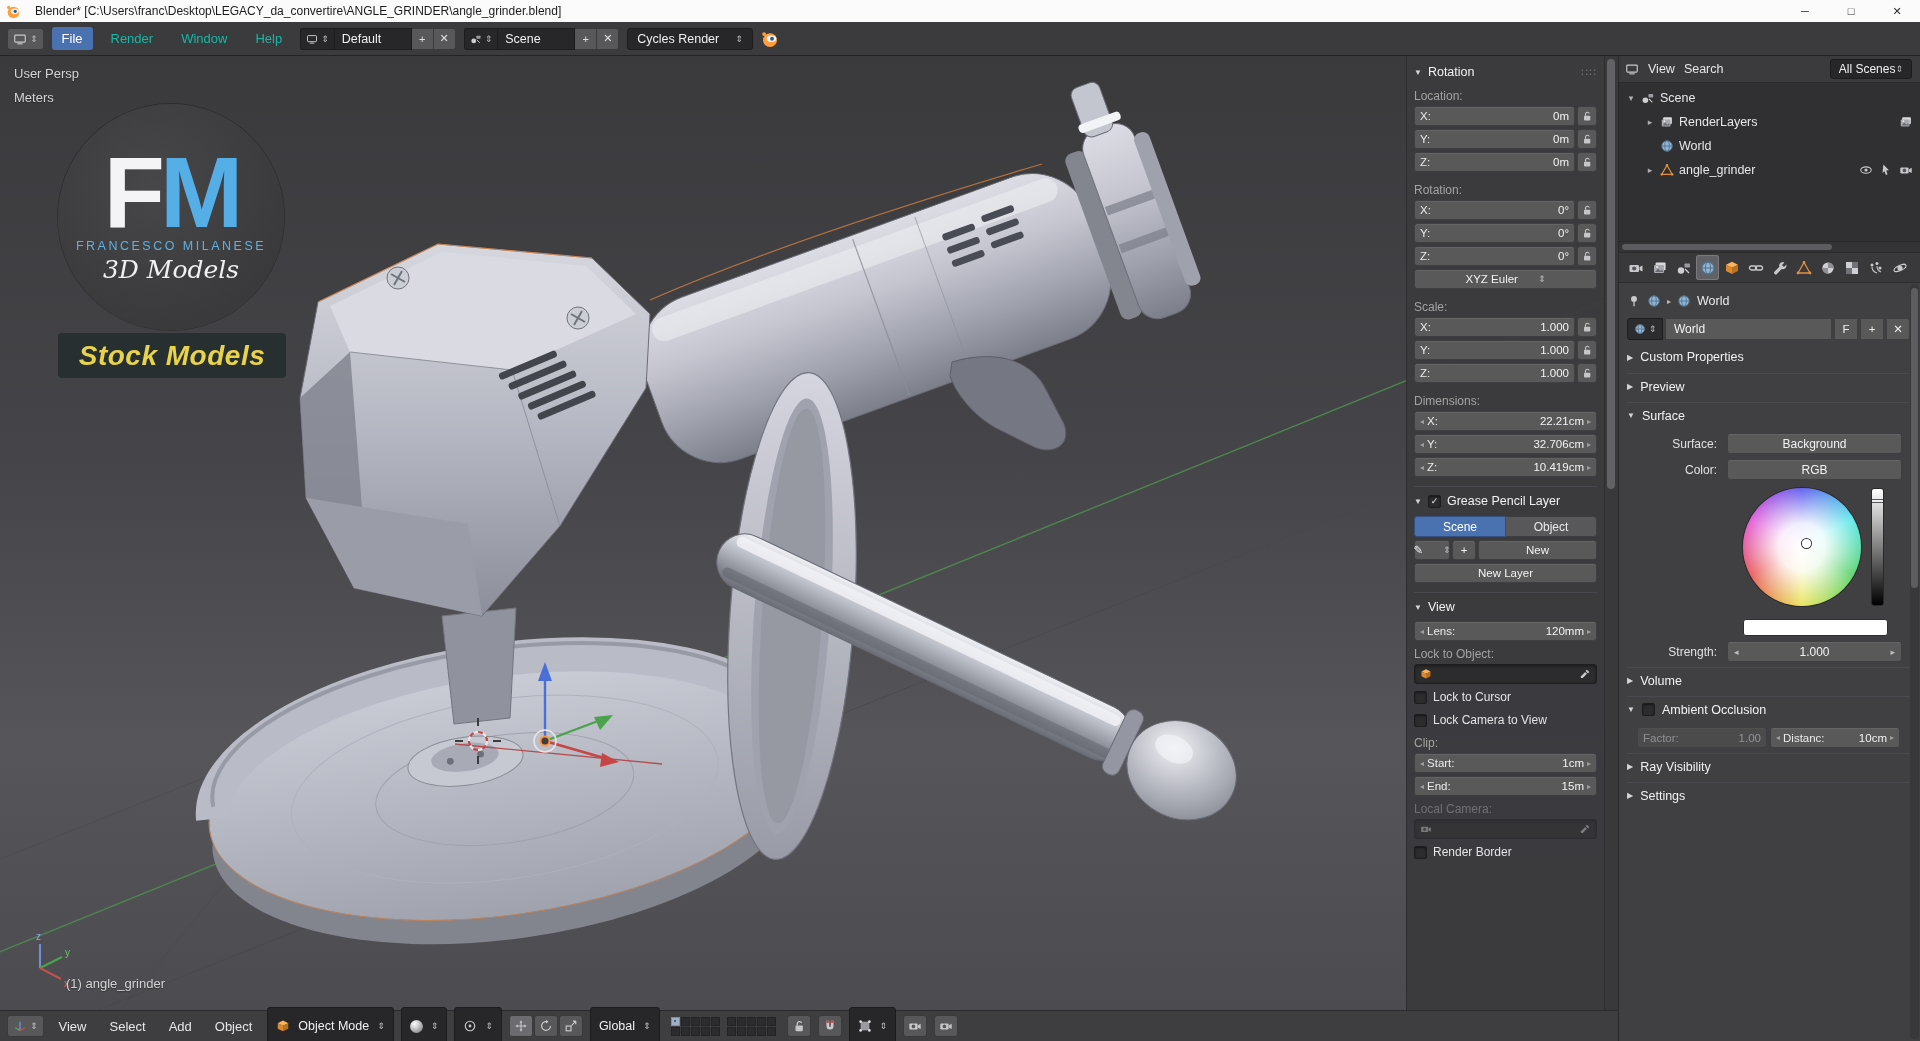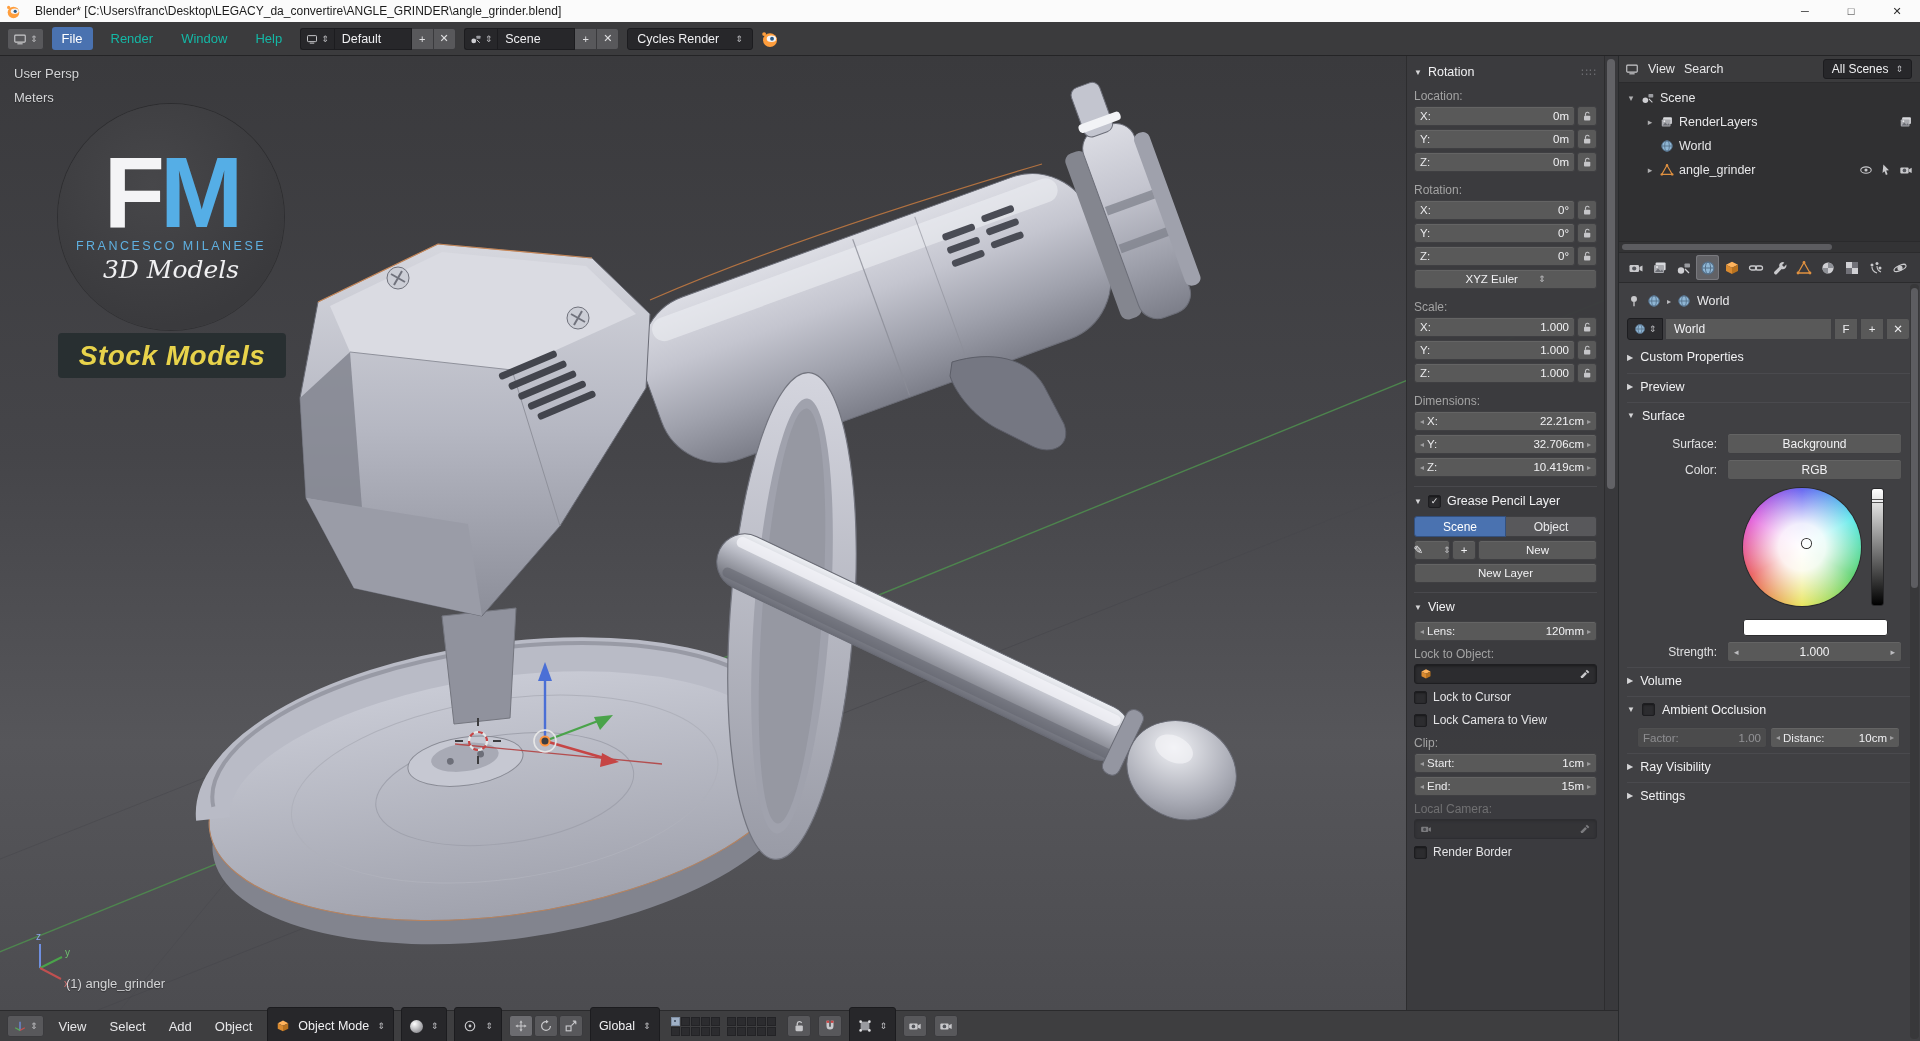--- a/index.html
+++ b/index.html
@@ -77,21 +77,21 @@
   .ic12 { width:12px; height:12px; flex:none; }
   .ic14 { width:14px; height:14px; flex:none; }
   .ic16 { width:16px; height:16px; flex:none; }
   .ic18 { width:18px; height:18px; flex:none; }
 
   
   .right-col { position:absolute; left:1618px; top:56px; width:302px; bottom:0; background:#3f3f42; border-left:1px solid #282a2c; }
   .outliner { position:absolute; top:0; left:0; right:0; height:196px; }
   .ol-header { height:27px; background:#3b3b3d; border-bottom:1px solid #2b2b2d; display:flex; align-items:center; gap:9px; padding:0 6px; }
   .ol-menu { color:#e6e6e8; font-size:12.5px; }
-  .ol-filter { background:#27272a; border:1px solid #1c1c1f; border-radius:3px; height:20px; display:flex; align-items:center; gap:7px; padding:0 8px; color:#f0f0f2; margin-left:auto; margin-right:2px; font-size:12px; }
+  .ol-filter { background:#27272a; border:1px solid #1c1c1f; border-radius:3px; height:20px; display:flex; align-items:center; gap:0; padding:0 8px; color:#f0f0f2; margin-left:auto; margin-right:2px; font-size:12px; }
   .ol-body { position:absolute; top:27px; left:0; right:0; bottom:11px; background:#303032; padding-top:3px; overflow:hidden; }
   .ol-row { display:flex; align-items:center; gap:5px; height:24px; padding:0 7px; color:#e7e7e9; font-size:12.5px; }
   .ol-indent { width:14px; flex:none; }
   .ol-exp { width:10px; color:#aeaeb0; font-size:9px; text-align:center; flex:none; }
   .ol-right { margin-left:auto; display:flex; gap:6px; align-items:center; }
   .ol-hscroll { position:absolute; bottom:0; left:0; right:0; height:11px; background:#333335; border-top:1px solid #2a2a2c; }
   .ol-hthumb { position:absolute; left:3px; top:2px; height:6px; width:210px; background:#5c5c60; border-radius:3px; }
 
   
   .props { position:absolute; top:196px; left:0; right:0; bottom:0; background:#404043; border-top:1px solid #2b2b2d; }

